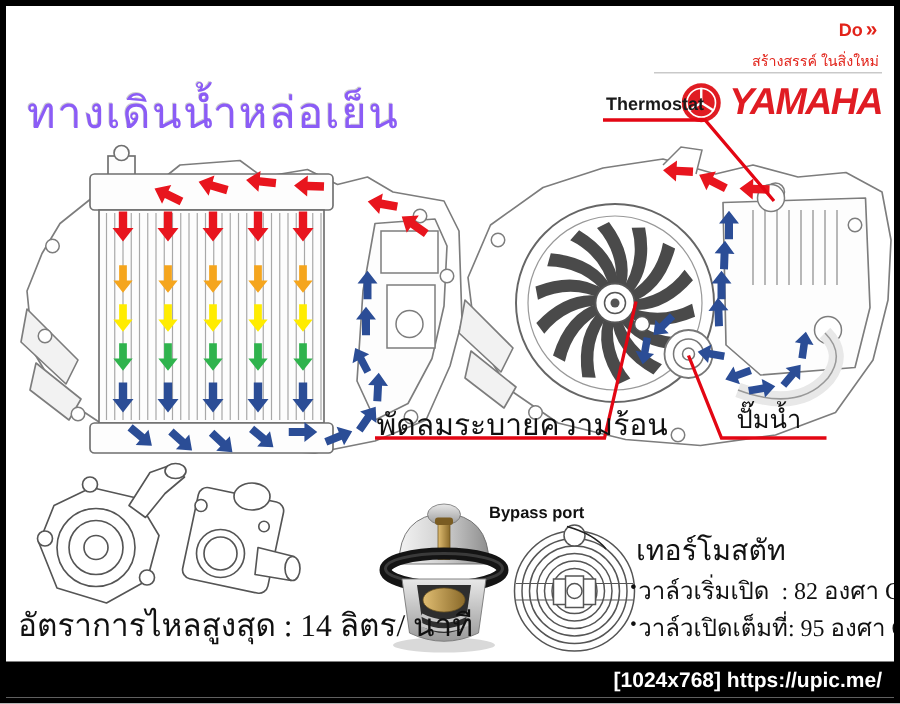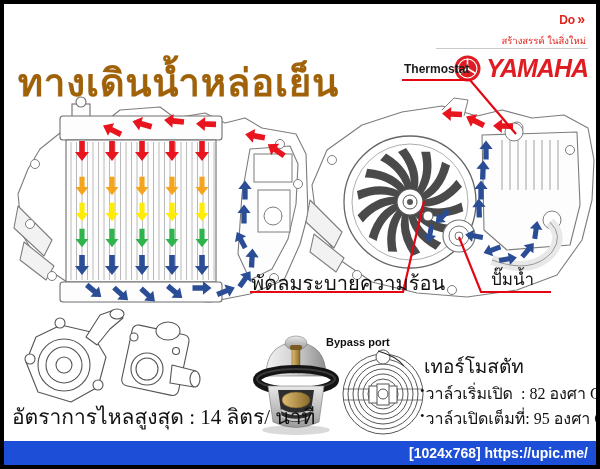--- a/index.html
+++ b/index.html
@@ -14,37 +14,37 @@
   
   #brand-line{top:7px;right:10px;display:flex;align-items:baseline;gap:1px;}
   #brand-do{color:#e2231a;font-size:12px;font-weight:bold;}
   #brand-chev{color:#e2231a;font-size:14px;font-weight:bold;margin:0 1px;}
   #brand-name{color:#3a3a3c;font-size:21px;font-weight:bold;letter-spacing:0px;}
   #brand-tagline{top:29px;right:10px;color:#e2231a;font-size:9.5px;}
   #brand-rule{top:44px;left:432px;right:8px;height:1px;background:#c9c9c9;}
   #yamaha-row{top:50px;right:8px;display:flex;align-items:center;gap:5px;}
   #yamaha-word{color:#e01c23;font-size:25px;font-weight:bold;font-style:italic;letter-spacing:-1px;}
 
-  #page-title{top:48px;left:14px;font-size:38px;font-weight:bold;color:#a16207;
+  #page-title{top:48px;left:14px;font-size:29px;font-weight:normal;color:#8b5cf6;
     text-shadow:1px 1px 0 #ffffff,-0.5px -0.5px 0 #cfcfcf;letter-spacing:1px;}
 
   .callout-label{font-size:12px;font-weight:bold;color:#1a1a1a;}
   #thermostat-label{top:58px;left:400px;}
   #fan-label{top:263px;left:247px;font-size:20px;color:#111;}
   #pump-label{top:261px;left:487px;font-size:17px;color:#111;}
 
   #flow-caption{top:396px;left:8px;font-size:21px;color:#111;}
   #bypass-label{top:332px;left:322px;font-size:11px;font-weight:bold;}
   #thermo-heading{top:347px;left:420px;font-size:19px;color:#111;}
   .spec-row{left:416px;font-size:16px;color:#111;display:flex;align-items:flex-start;white-space:pre;}
   .spec-row .dot{font-size:13px;margin-right:1px;line-height:20px;}
   #spec-row-1{top:377px;}
   #spec-row-2{top:402px;}
 
-  #footer-bar{left:0;right:0;bottom:0;height:24px;background:#1d4ed8;
+  #footer-bar{left:0;right:0;bottom:0;height:24px;background:#000000;
     color:#fff;font-size:14px;font-weight:bold;text-align:right;
     line-height:24px;padding-right:8px;box-sizing:border-box;}
   svg{display:block;}
 </style>
 </head>
 <body>
 
 <div id="frame">
 
   <svg width="0" height="0" style="position:absolute">

